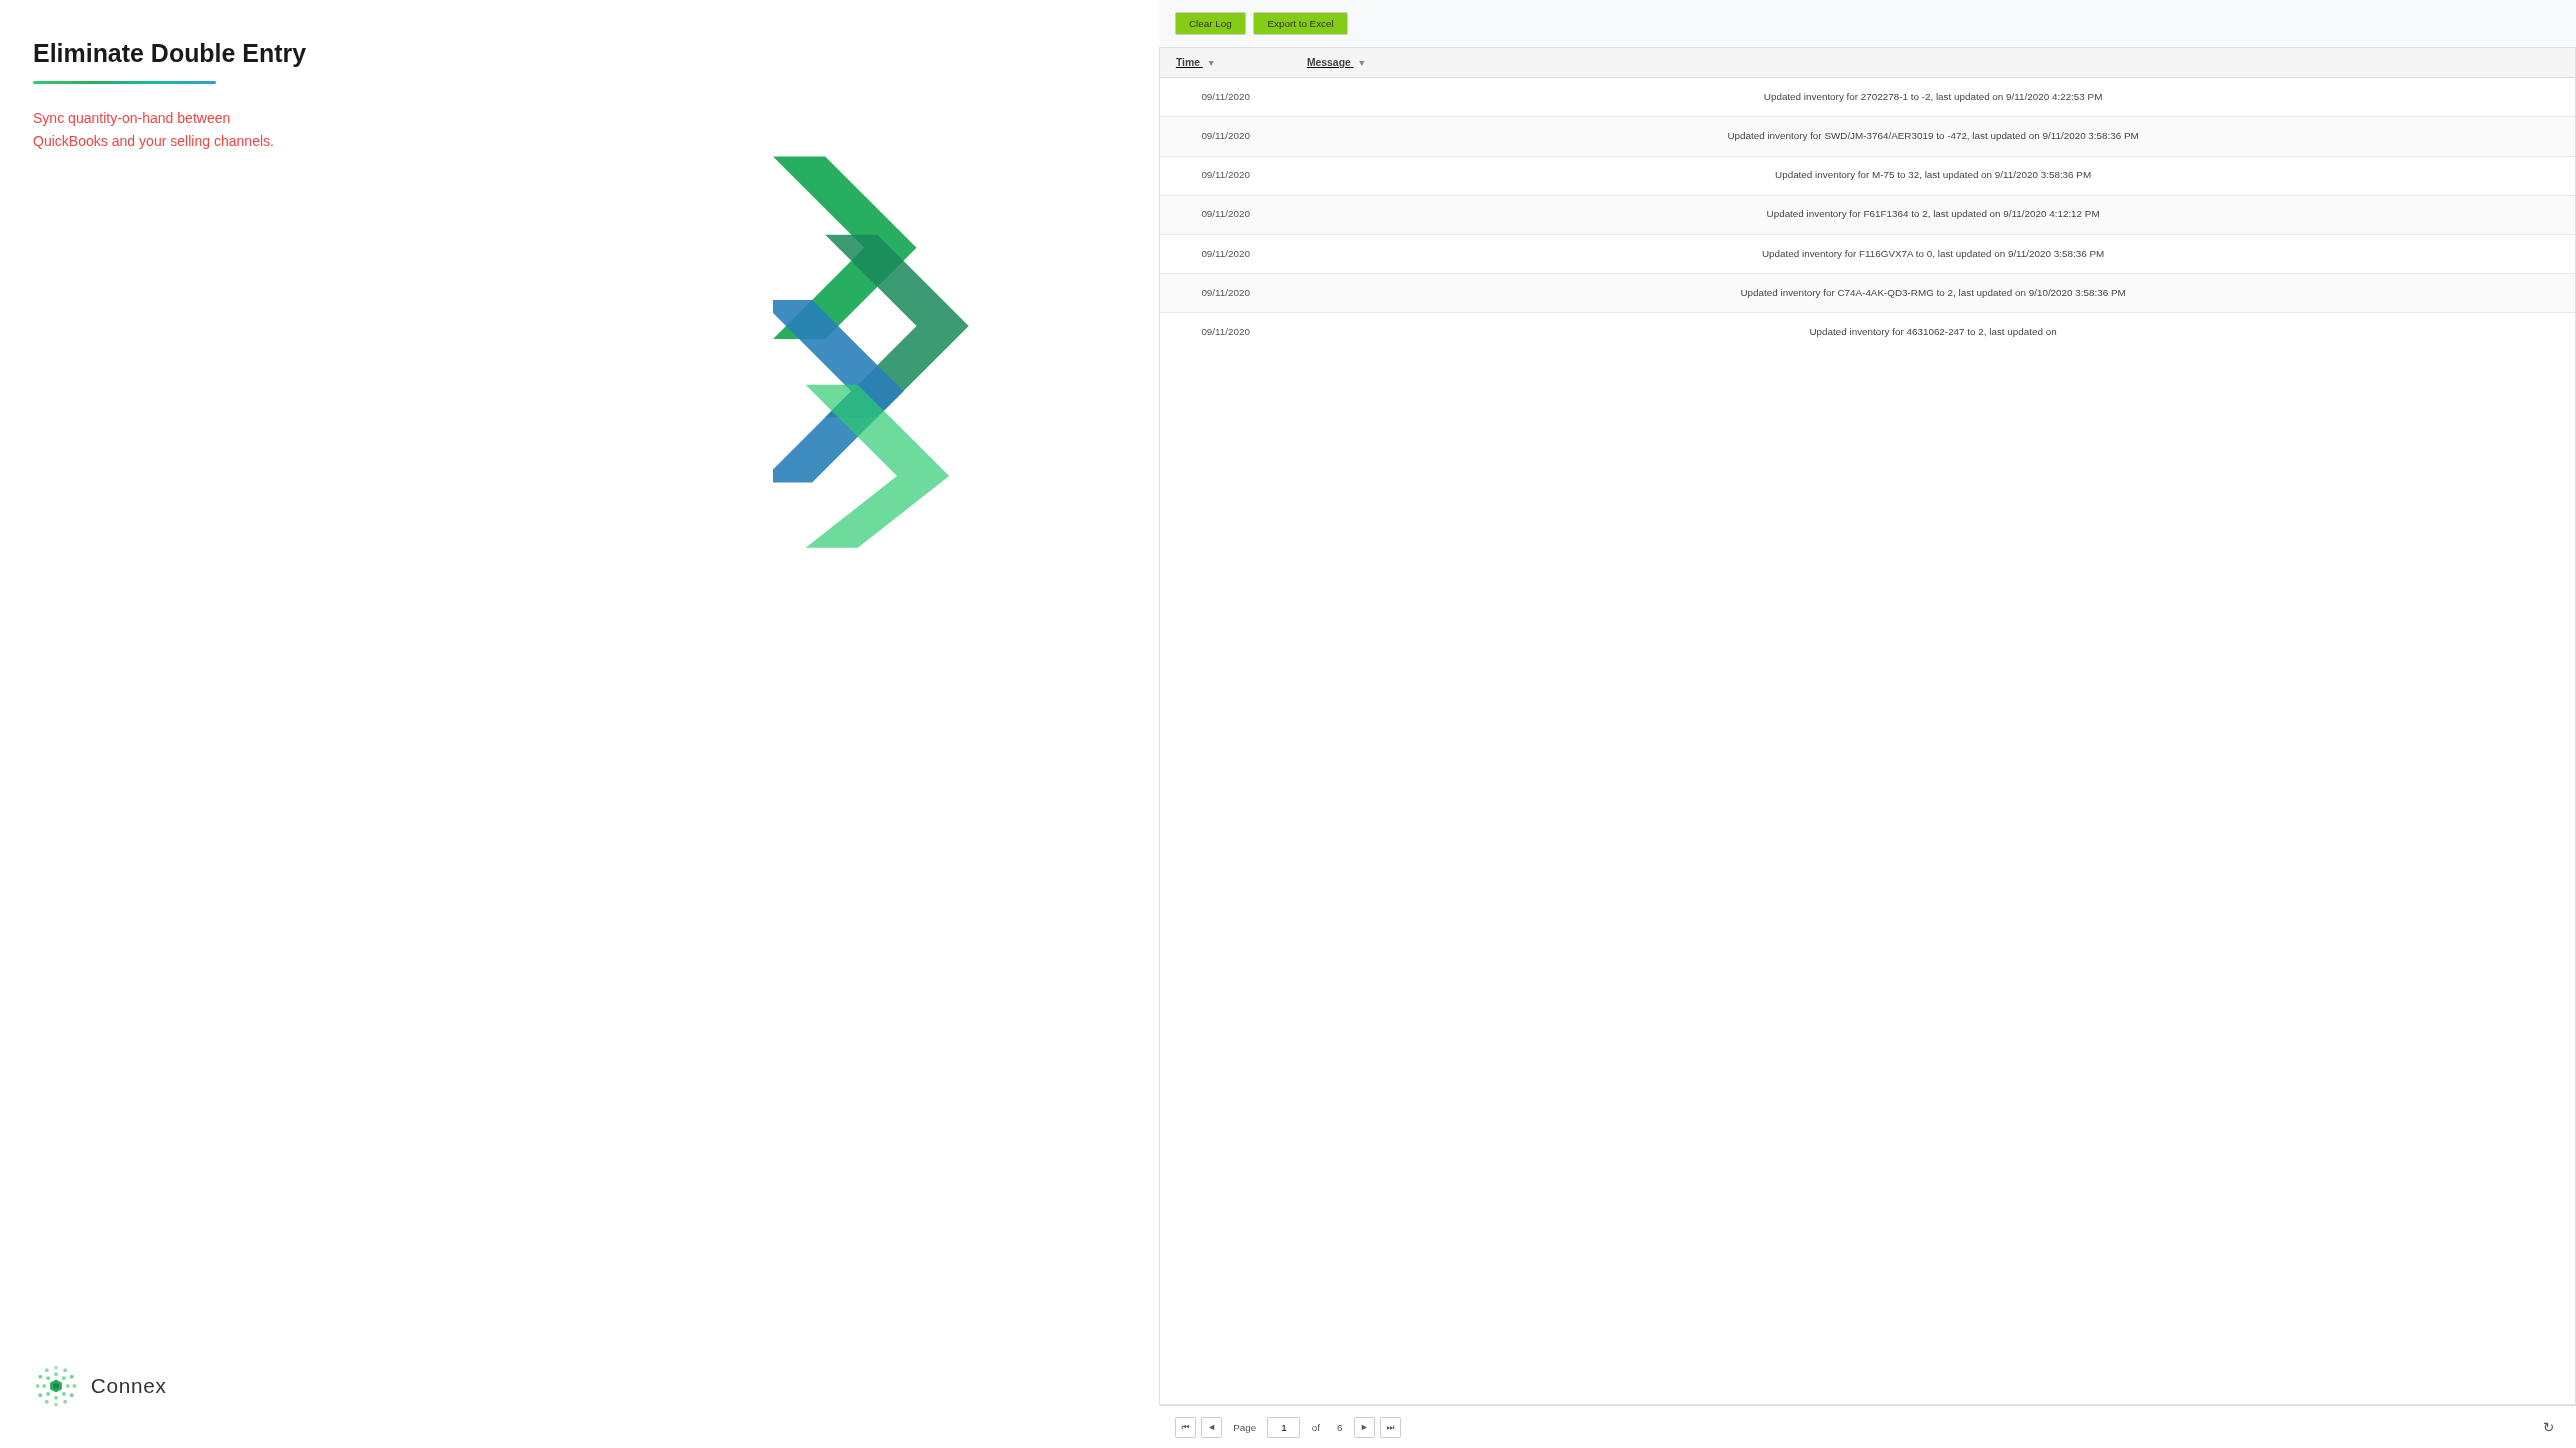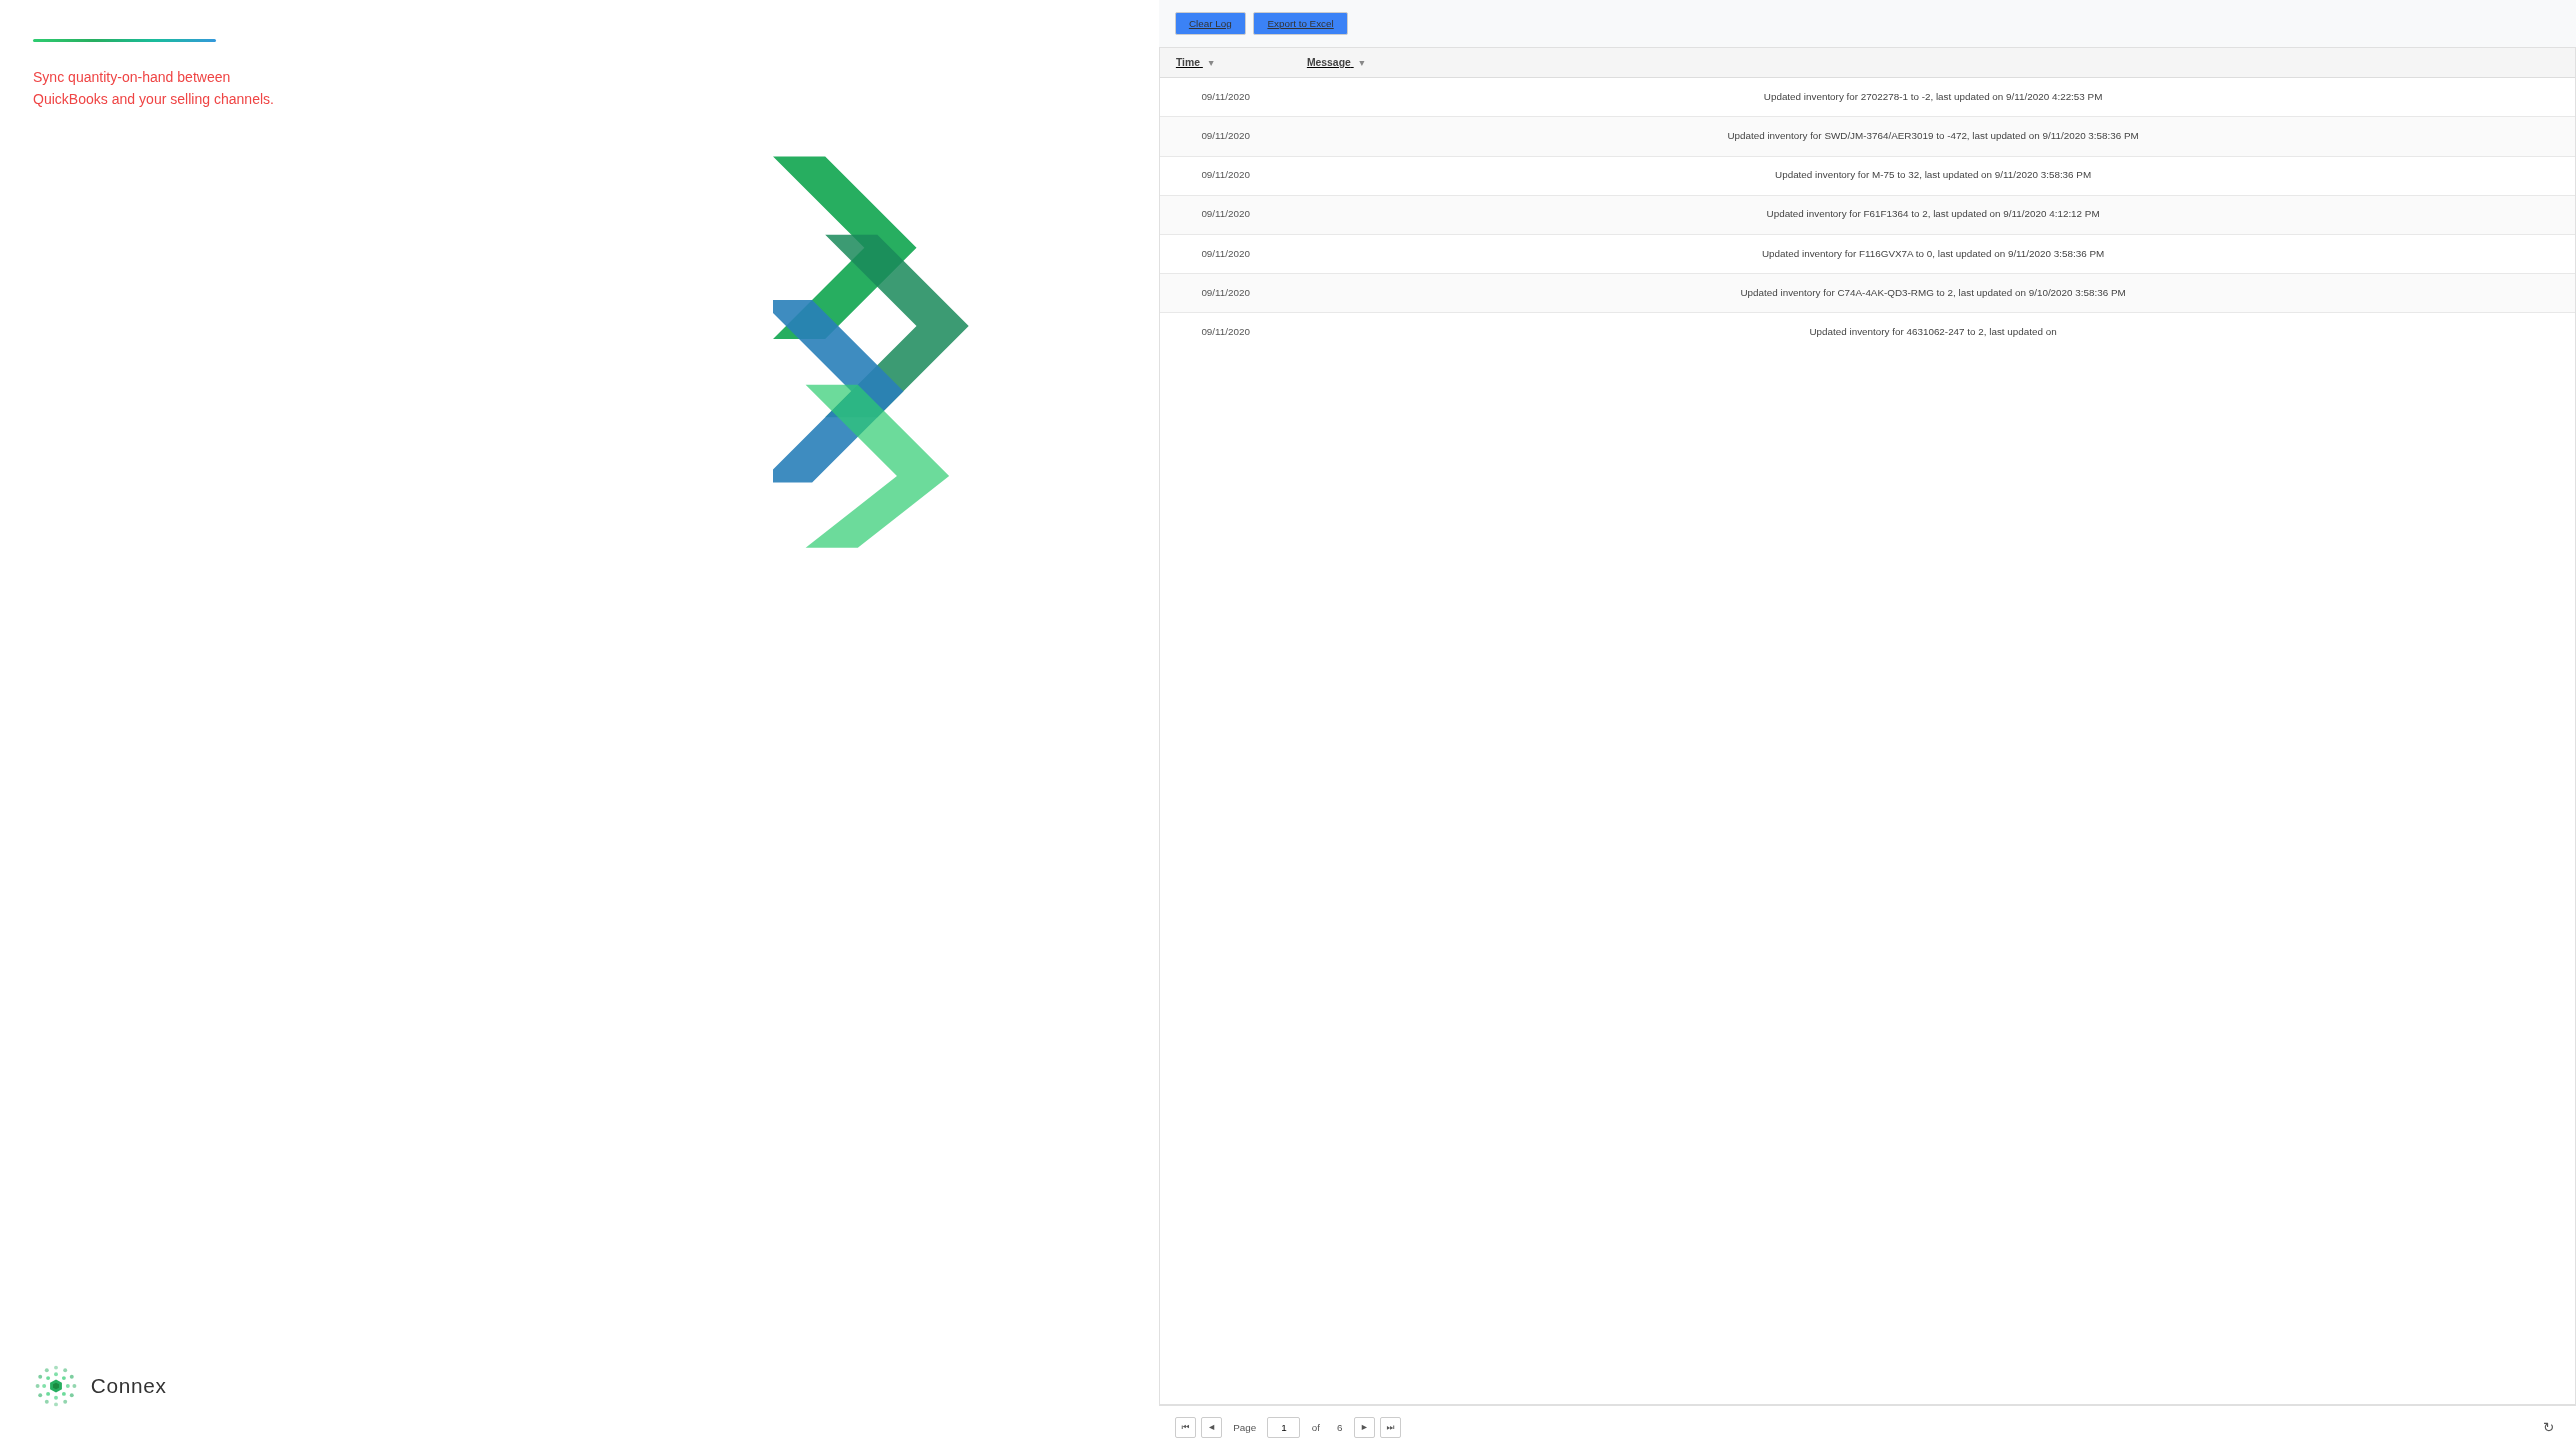--- a/index.html
+++ b/index.html
@@ -98,27 +98,26 @@
       align-items: center;
       gap: 7.8px;
       padding: 11.7px 15.7px;
       background: #f8f9fa;
       border-bottom: 0.7px solid #e0e0e0;
     }
 
     .btn-tool {
       padding: 5.2px 13px;
       border: 0.7px solid #ccc;
-      background: #3b82f6;
+      background: #84cc16;
       font-size: 0.95rem;
       cursor: pointer;
       border-radius: 2px;
       color: #333;
       transition: background 0.15s;
-      text-decoration: underline;
     }
 
     .table-container {
       flex: 1;
       overflow: hidden;
       border: 0.7px solid #e0e0e0;
       border-top: none;
     }
 
     table {
@@ -249,20 +248,21 @@
       height: 444px;
       z-index: 1;
     }
   </style>
 </head>
 <body>
 
 <div class="page-wrapper">
 
   <div class="left-panel">
+    <h1 class="main-heading">Eliminate Double Entry</h1>
     <div class="heading-underline"></div>
     <p class="sub-text">Sync quantity-on-hand between QuickBooks and your selling channels.</p>
 
     <div class="logo-area">
 
       <svg class="logo-icon" viewBox="0 0 70 70" xmlns="http://www.w3.org/2000/svg">
 
         <circle cx="35" cy="35" r="32" fill="none"></circle>
 
         <g transform="translate(35,35)">

